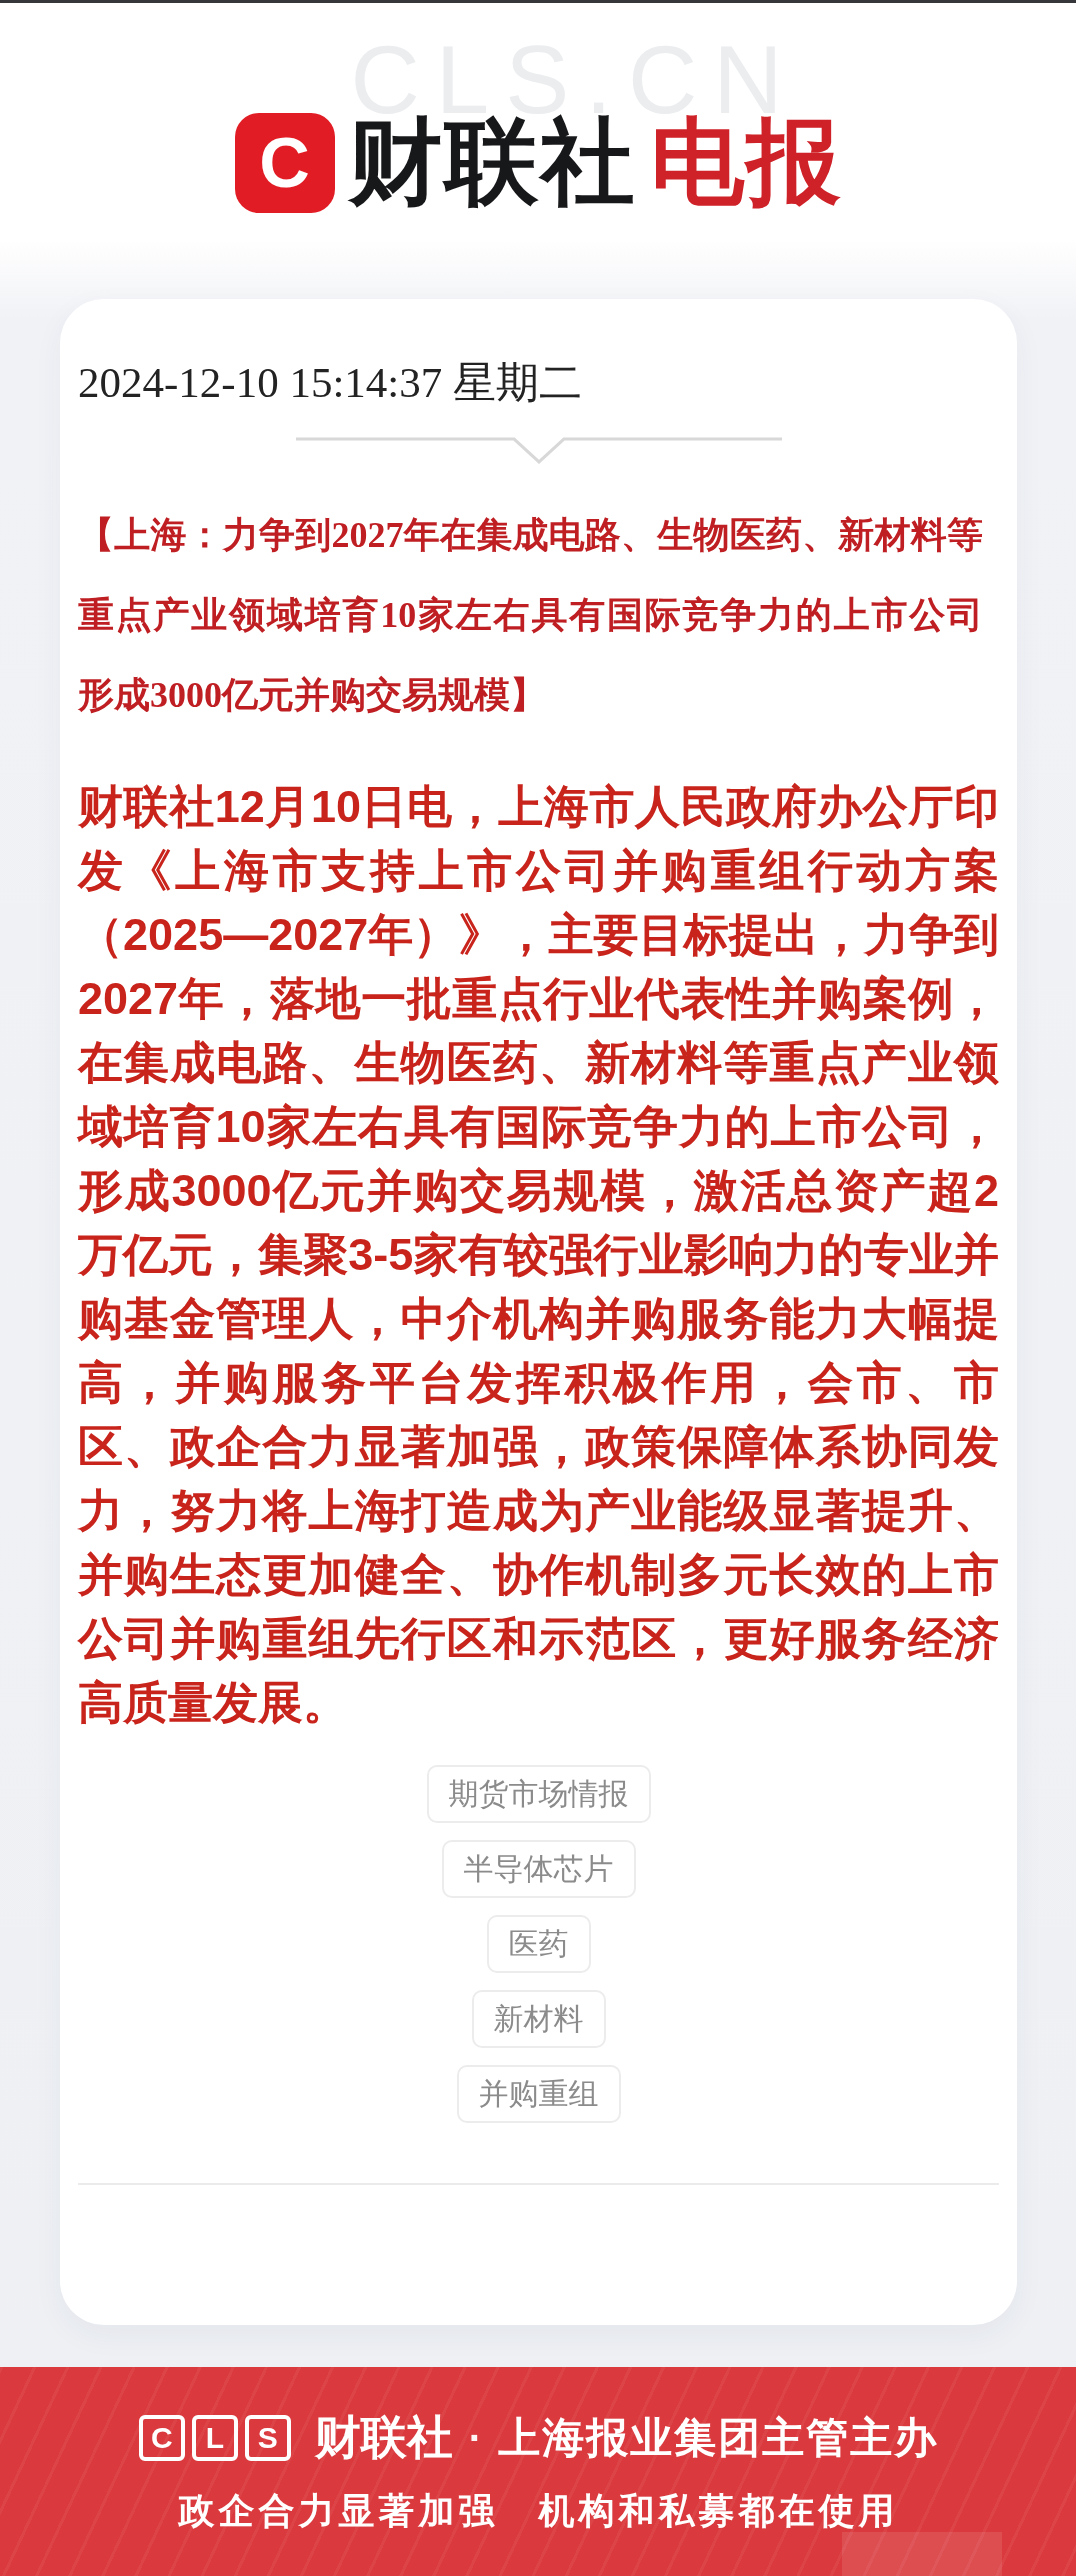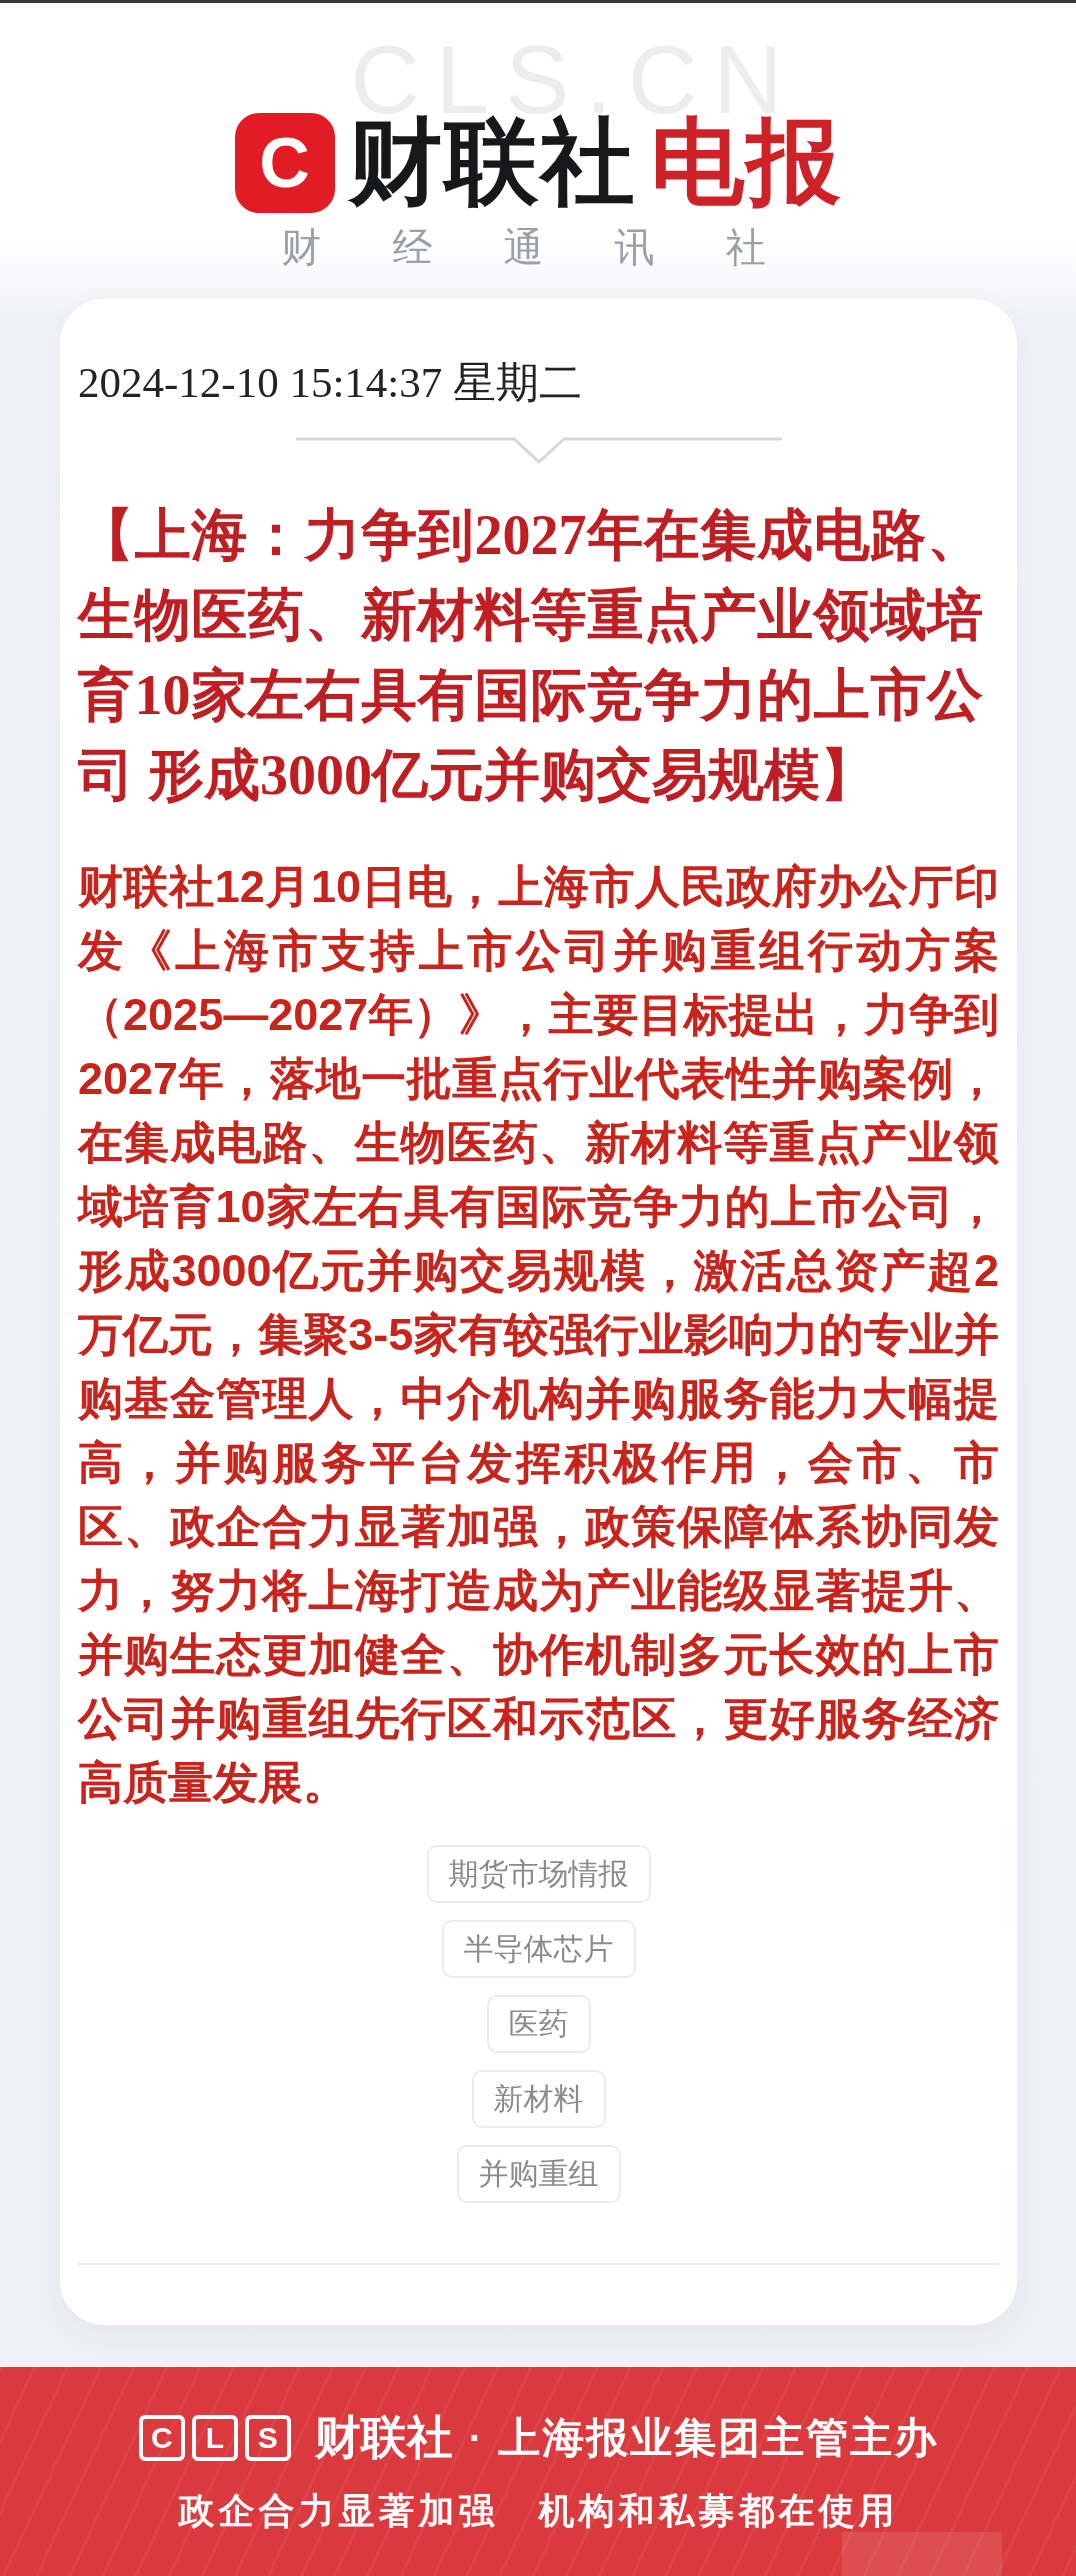--- a/index.html
+++ b/index.html
@@ -47,21 +47,21 @@
     padding:58px 18px 110px 18px;overflow:hidden;
   }
   .date{
     font-family:"Liberation Serif","DejaVu Serif",serif;
     font-size:43px;color:#232323;text-align:left;line-height:52px;
   }
   .divider-notch{display:block;margin:28px auto 0 auto;}
   .title{
     margin:30px 16px 0 0;
     font-family:"Liberation Serif","DejaVu Serif",serif;
-    font-size:56px;font-weight:700;color:#bf1e22;
+    font-size:36px;font-weight:700;color:#bf1e22;
     line-height:80px;text-align:justify;text-justify:inter-ideograph;
   }
   .bodytext{
     margin:40px 0 0 0;
     font-size:45px;font-weight:700;color:#c9241c;
     line-height:64px;text-align:justify;text-justify:inter-ideograph;
   }
   .tags{margin-top:30px;display:flex;gap:17px;align-items:center;flex-direction:column;}
   .tag{
     box-sizing:border-box;height:58px;display:flex;align-items:center;
@@ -117,21 +117,20 @@
 
   <div class="header">
     <div class="watermark">CLS.CN</div>
     <div class="logo-row">
       <span class="c-badge">
           <span>C</span>
         </span>
       <span class="logo-black">财联社</span>
       <span class="logo-red">电报</span>
     </div>
-    <div class="header-slogan">财 经 通 讯 社</div>
   </div>
 
   <div class="card">
     <div class="date">2024-12-10 15:14:37 星期二</div>
 
     <svg class="divider-notch" width="486" height="28" viewBox="0 0 488 28">
       <path d="M0 2 H219 L244 25 L269 2 H488" fill="none" stroke="#d8d8d8" stroke-width="3"></path>
     </svg>
 
     <h1 class="title">【上海：力争到2027年在集成电路、生物医药、新材料等重点产业领域培育10家左右具有国际竞争力的上市公司 形成3000亿元并购交易规模】</h1>

